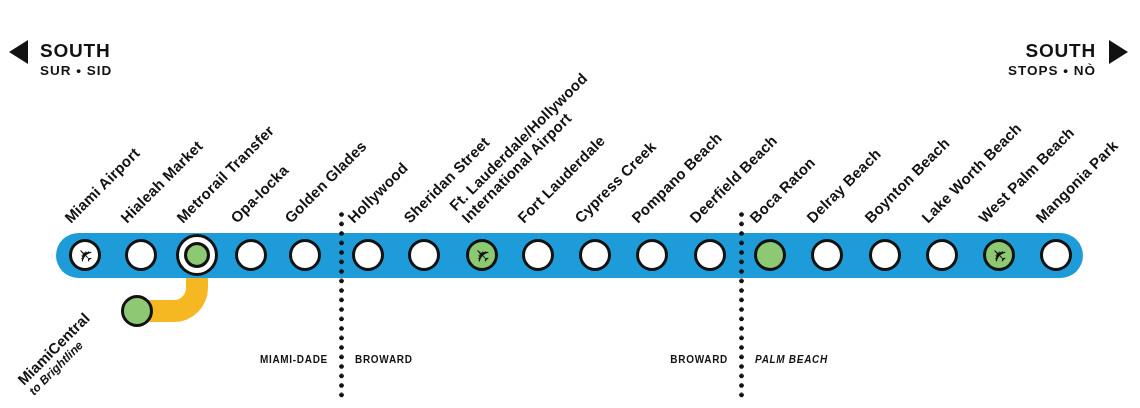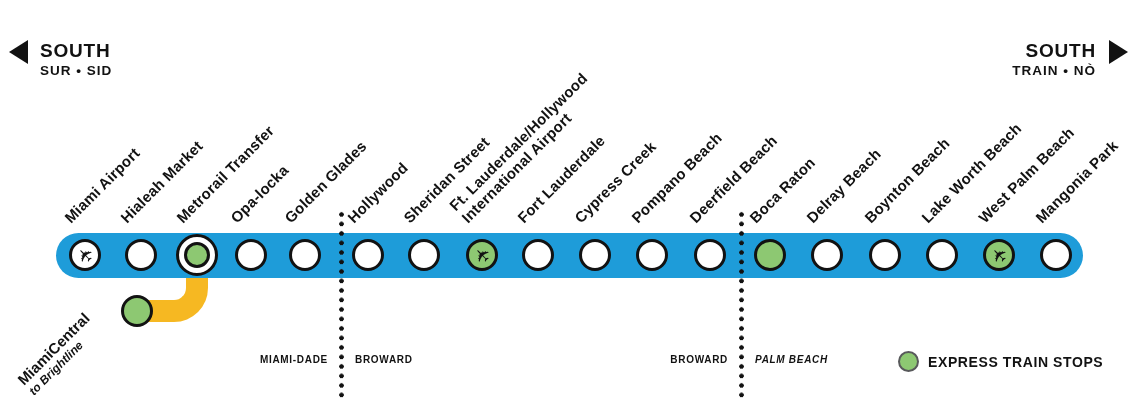--- a/index.html
+++ b/index.html
@@ -73,21 +73,21 @@
 
   <div class="tri tri-left"></div>
   <div class="dir dir-south">
     <div class="title">SOUTH</div>
     <div class="sub">SUR • SID</div>
   </div>
 
   <div class="tri tri-right"></div>
   <div class="dir dir-north">
     <div class="title">SOUTH</div>
-    <div class="sub">TRAIN • NÒ</div>
+    <div class="sub">STOPS • NÒ</div>
   </div>
 
   <div class="branch-line"></div>
   <div class="rail"></div>
 
   <div id="stations-layer">
       <div class="station-label" style="left: 73px; top: 209px;">
         <div>Miami Airport</div>
       </div>
       <div class="dot" style="left: 85px; top: 255px;">
@@ -175,18 +175,14 @@
       <div class="county-label" style="right: 412px;">BROWARD</div>
       <div class="county-label" style="left: 755px; font-style: italic;">PALM BEACH</div>
     </div>
 
   <div class="branch-dot"></div>
   <div class="branch-label">
     <div class="bname">MiamiCentral</div>
     <div class="bnote">to Brightline</div>
   </div>
 
-  <div class="legend">
-    <div class="legend-dot"></div>
-    <div class="legend-text">EXPRESS TRAIN STOPS</div>
-  </div>
 
 </div>
 
 </body></html>

